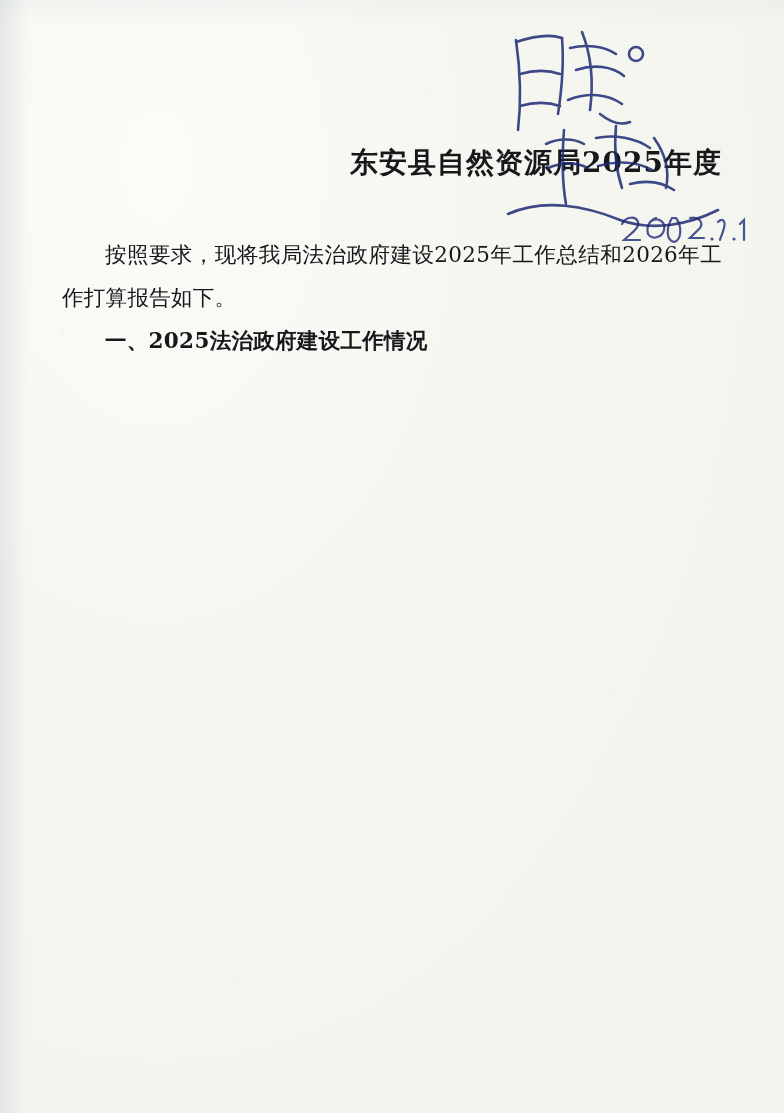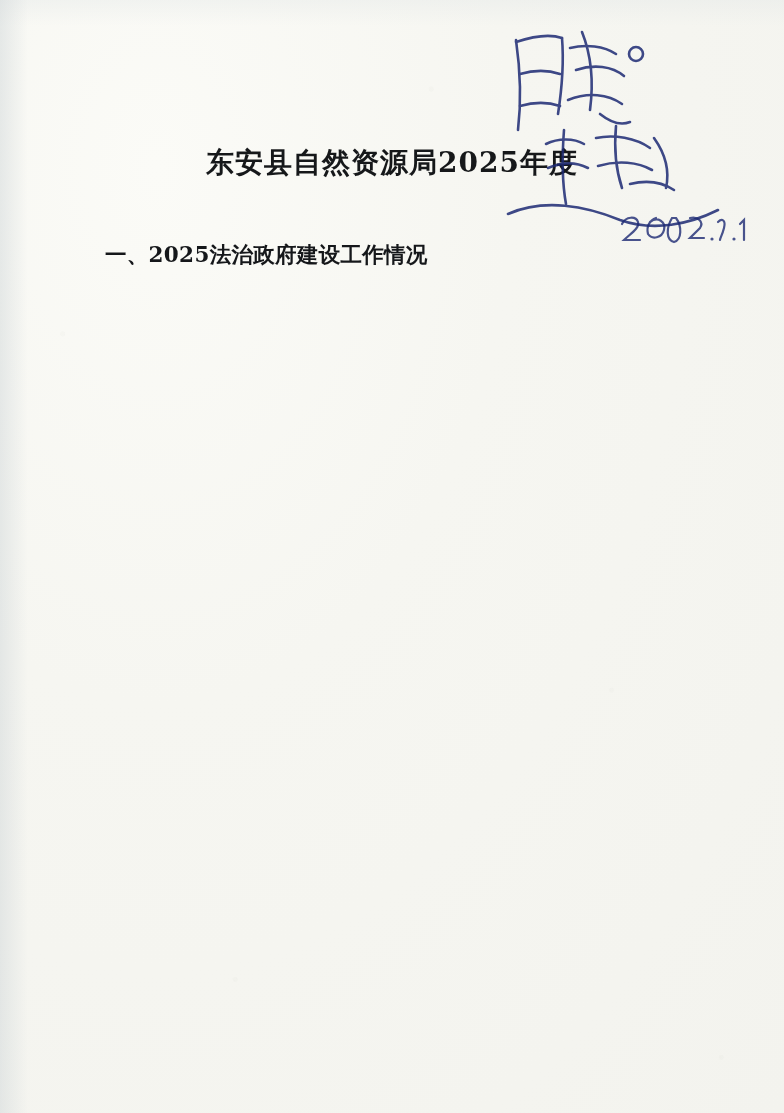--- a/index.html
+++ b/index.html
@@ -46,21 +46,21 @@
 
   .doc-body {
     position: absolute;
     left: 62px;
     top: 0;
     width: 660px;
     z-index: 2;
   }
 
   .doc-title {
-    text-align: center;
+    text-align: right;
     font-family: "DejaVu Serif", "Liberation Serif", serif;
     font-weight: bold;
     font-size: 28px;
     line-height: 46px;
     color: #16181a;
     margin-top: 140px;
     letter-spacing: 1px;
   }
   .doc-title .line { display: block; }
 
@@ -140,19 +140,20 @@
   </div>
 
   <div class="doc-body">
 
     <h1 class="doc-title">
       <span class="line">东安县自然资源局2025年度</span>
     </h1>
 
     <div class="spacer-lg"></div>
 
+    <p class="para indent">按照要求，现将我局法治政府建设2025年工作总结和2026年工作打算报告如下。</p>
 
     <p class="para section-heading">一、2025法治政府建设工作情况</p>
 
 
 
   </div>
 </div>
 
 </body></html>

